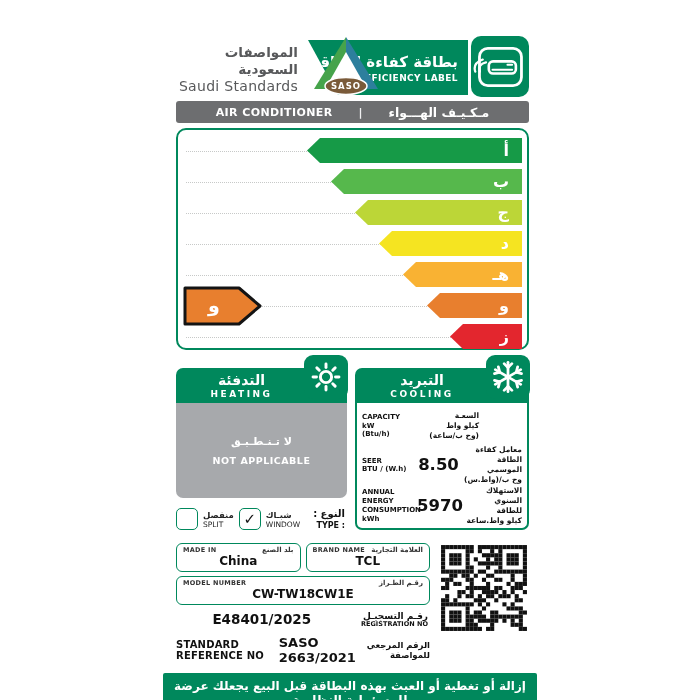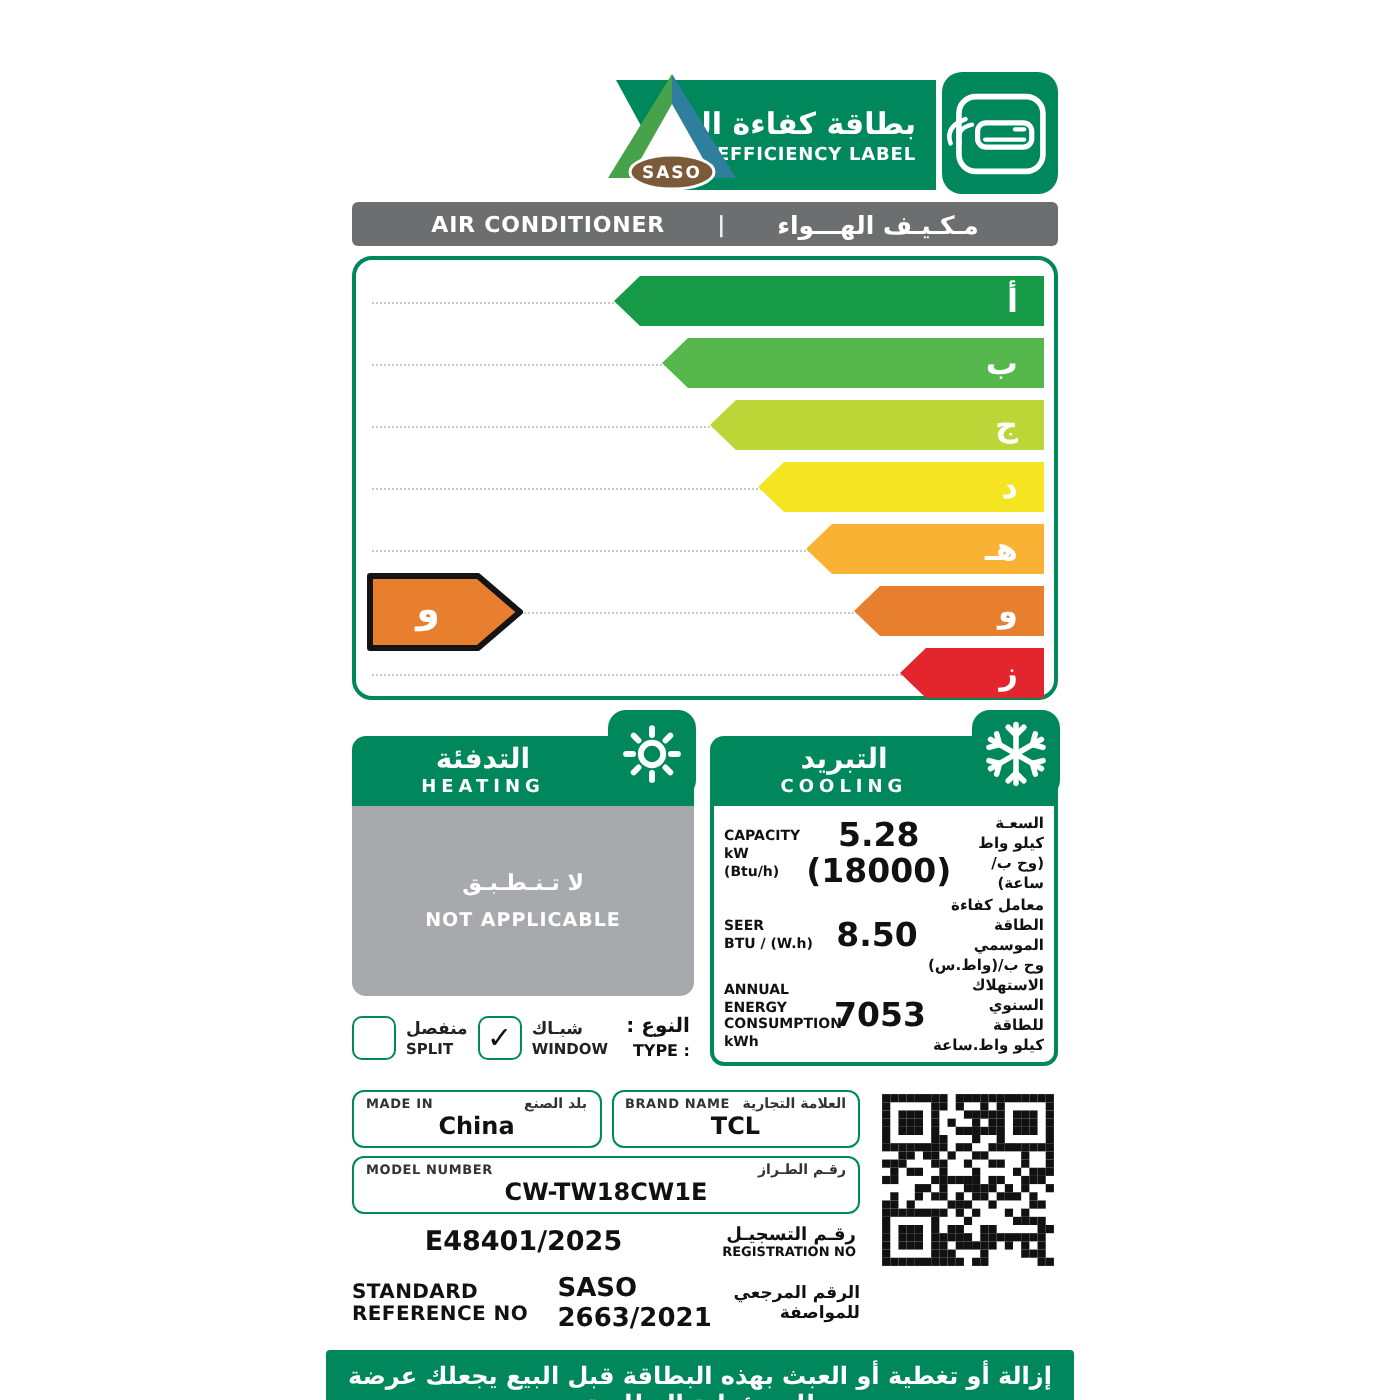--- a/index.html
+++ b/index.html
@@ -15,21 +15,21 @@
   .brand{position:absolute;left:0;top:9px;width:122px;text-align:right;color:var(--text-gray);line-height:1.25;}
   .brand .ar{font-size:13.5px;font-weight:bold;}
   .brand .en{font-size:14px;letter-spacing:.3px;}
   .banner{position:absolute;left:132px;right:61px;top:5px;height:55px;background:var(--green);
     clip-path:polygon(0 0,100% 0,100% 100%,30px 100%);display:flex;flex-direction:column;justify-content:center;
     align-items:flex-end;padding-right:10px;color:#fff;}
   .banner .ar{font-size:15px;font-weight:bold;}
   .banner .en{font-size:9px;font-weight:bold;letter-spacing:.4px;margin-top:2px;}
   .ac-badge{position:absolute;right:0;top:1px;width:58px;height:61px;background:var(--green);border-radius:10px;
     display:flex;align-items:center;justify-content:center;}
-  .saso{position:absolute;left:126px;top:0px;width:68px;height:62px;z-index:2;}
+  .saso{position:absolute;left:136px;top:0px;width:68px;height:62px;z-index:2;}
 
   
   .pbar{margin-top:2px;height:22px;background:var(--bar-gray);border-radius:3px;display:flex;align-items:center;
     justify-content:center;gap:26px;color:#fff;font-weight:bold;}
   .pbar .en{font-size:11px;letter-spacing:.4px;}
   .pbar .sep{font-size:11px;opacity:.9;}
   .pbar .ar{font-size:12.5px;}
 
   
   .rate-box{position:relative;margin-top:5px;height:222px;border:2.5px solid var(--green);border-radius:10px;
@@ -63,21 +63,21 @@
   .crow .encol{width:55px;font-size:7px;font-weight:bold;color:#111;line-height:1.25;}
   .crow .valcol{flex:1;text-align:center;font-size:16.5px;font-weight:bold;color:#111;line-height:1.1;}
   .crow .arcol{width:62px;text-align:right;font-size:7.5px;font-weight:bold;color:#111;line-height:1.35;direction:rtl;}
 
   
   .type-row{display:flex;align-items:center;margin-top:10px;gap:5px;}
   .cbox{width:22px;height:22px;border:1.6px solid var(--green);border-radius:5px;background:#fff;
     display:flex;align-items:center;justify-content:center;font-size:15px;font-weight:bold;color:#111;flex:0 0 auto;}
   .opt-lbl{text-align:left;line-height:1.2;color:#222;}
   .opt-lbl .ar{font-size:8.5px;font-weight:bold;}
-  .opt-lbl .en{font-size:7.5px;font-weight:bold;}
+  .opt-lbl .en{font-size:7.5px;font-weight:normal;}
   .type-lbl{margin-left:auto;text-align:right;line-height:1.25;color:#111;padding-right:2px;}
   .type-lbl .ar{font-size:10px;font-weight:bold;}
   .type-lbl .en{font-size:8px;font-weight:bold;}
 
   
   .info{display:flex;margin-top:12px;gap:9px;}
   .info-left{flex:1;display:flex;flex-direction:column;gap:4px;}
   .ib-row{display:flex;gap:5px;}
   .ibox{border:1.5px solid var(--green);border-radius:6px;padding:2px 6px 3px 6px;background:#fff;flex:1;}
   .ibox .lblrow{display:flex;justify-content:space-between;font-weight:bold;color:#333;}
@@ -100,20 +100,24 @@
     padding:6px 8px 7px 8px;}
   .footer .ar{font-size:12px;font-weight:bold;}
 </style>
 </head>
 <body>
 
 <div class="label">
   <div class="content">
 
     <div class="hdr">
+      <div class="brand">
+        <div class="ar" dir="rtl">المواصفات السعودية</div>
+        <div class="en">Saudi Standards</div>
+      </div>
 
       <div class="saso">
         <svg width="68" height="62" viewBox="0 0 68 62">
           <polygon points="34,2 2,54 34,54" fill="#46a34b"></polygon>
           <polygon points="34,2 66,54 34,54" fill="#2d7f9d"></polygon>
           <polygon points="34,17 17,47 51,47" fill="#ffffff"></polygon>
           <ellipse cx="34" cy="51" rx="21" ry="8.5" fill="#7a5a39" stroke="#fff" stroke-width="1.5"></ellipse>
           <text x="34" y="54" text-anchor="middle" font-size="8.5" font-weight="bold" fill="#fff" font-family="DejaVu Sans, sans-serif" letter-spacing="1">SASO</text>
         </svg>
       </div>
@@ -271,24 +275,20 @@
           <div class="ar" dir="rtl">التبريد</div>
           <div class="en">COOLING</div>
         </div>
         <div class="cool-body">
           <div class="crow">
             <div class="encol">
               <div>CAPACITY</div>
                 <div>kW</div>
                 <div>(Btu/h)</div>
             </div>
-            <div class="valcol">
-              <div>5.28</div>
-                <div>(18000)</div>
-            </div>
             <div class="arcol">
               <div>السعـة</div>
                 <div>كيلو واط</div>
                 <div>(وح ب/ساعة)</div>
             </div>
           </div>
           <div class="crow">
             <div class="encol">
               <div>SEER</div>
                 <div>BTU / (W.h)</div>
@@ -301,21 +301,21 @@
                 <div>وح ب/(واط.س)</div>
             </div>
           </div>
           <div class="crow">
             <div class="encol">
               <div>ANNUAL ENERGY</div>
                 <div>CONSUMPTION</div>
                 <div>kWh</div>
             </div>
             <div class="valcol">
-              <div>7053</div>
+              <div>5970</div>
             </div>
             <div class="arcol">
               <div>الاستهلاك السنوي</div>
                 <div>للطاقة</div>
                 <div>كيلو واط.ساعة</div>
             </div>
           </div>
         </div>
       </div>
     </div>

